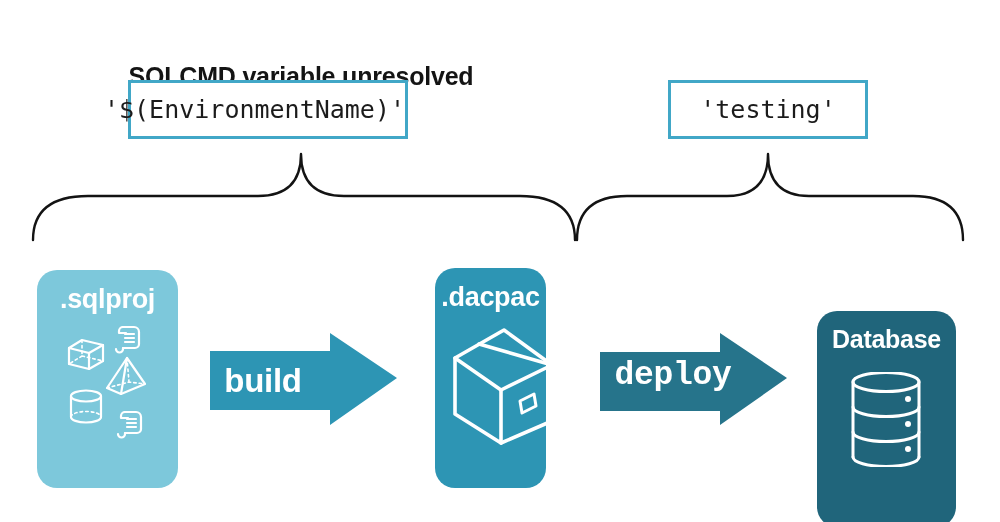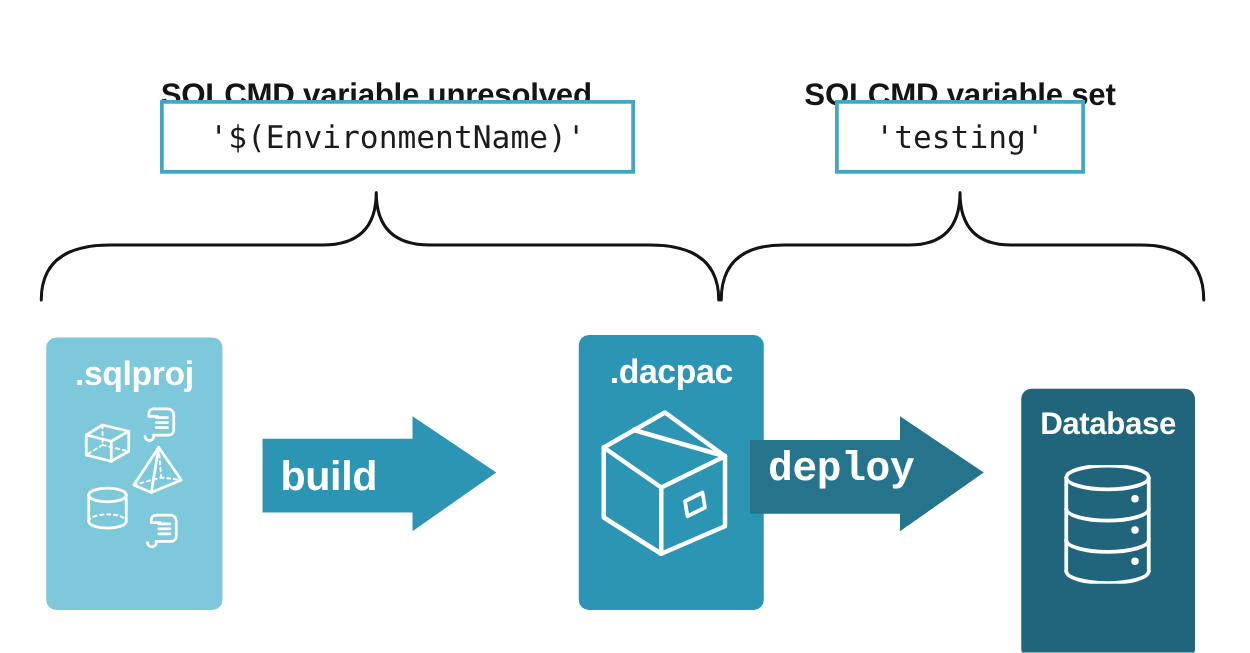--- a/index.html
+++ b/index.html
@@ -31,37 +31,37 @@
     border: 3px solid #41a7c7;
     background: #ffffff;
     display: flex;
     align-items: center;
     justify-content: center;
     font-family: "DejaVu Sans Mono", monospace;
     font-size: 25px;
     color: #1b1b1b;
     white-space: pre;
   }
-  .code-left  { left: 128px; width: 380px; }
+  .code-left  { left: 128px; width: 280px; justify-content: flex-end; }
   .code-right { left: 668px; width: 200px; text-align: center; }
 
   .braces-svg {
     position: absolute;
     left: 0; top: 0;
     width: 1000px; height: 522px;
     pointer-events: none;
   }
 
   .card {
     position: absolute;
-    border-radius: 8px;
+    border-radius: 20px;
     color: #ffffff;
   }
   .card-sqlproj  { left: 37px;  top: 270px; width: 141px; height: 218px; background: #7dc8db; }
-  .card-dacpac   { left: 435px; top: 268px; width: 148px; height: 220px; background: #2d95b4; margin-left: 28px; }
+  .card-dacpac   { left: 435px; top: 268px; width: 111px; height: 220px; background: #2d95b4; }
   .card-database { left: 817px; top: 271px; width: 139px; height: 216px; background: #20657b; margin-top: 40px; }
 
   .card-label {
     position: absolute;
     top: 14px;
     left: 0; right: 0;
     text-align: center;
     font-size: 27px;
     font-weight: 700;
     color: #ffffff;
@@ -90,21 +90,20 @@
   }
   .label-build  { left: 204px; top: 351px; width: 118px; height: 59px; }
   .label-deploy { left: 608px; top: 352px; width: 130px; height: 47px; font-family: Liberation Mono, monospace; }
 </style>
 </head>
 <body>
 
 <div class="canvas">
 
   <div class="group-title title-left">SQLCMD variable unresolved</div>
-  <div class="group-title title-right">SQLCMD variable set</div>
 
   <div class="code-box code-left">
     <span>'$(EnvironmentName)'</span>
   </div>
   <div class="code-box code-right">
     <span>'testing'</span>
   </div>
 
   <svg class="braces-svg" viewBox="0 0 1000 522" fill="none" stroke="#131313" stroke-width="2.4" stroke-linecap="round" stroke-linejoin="round">
     <path d="M33 240 Q33 196 88 196 L258 196 Q301 196 301 154 Q301 196 344 196 L520 196 Q575 196 575 240"></path>

